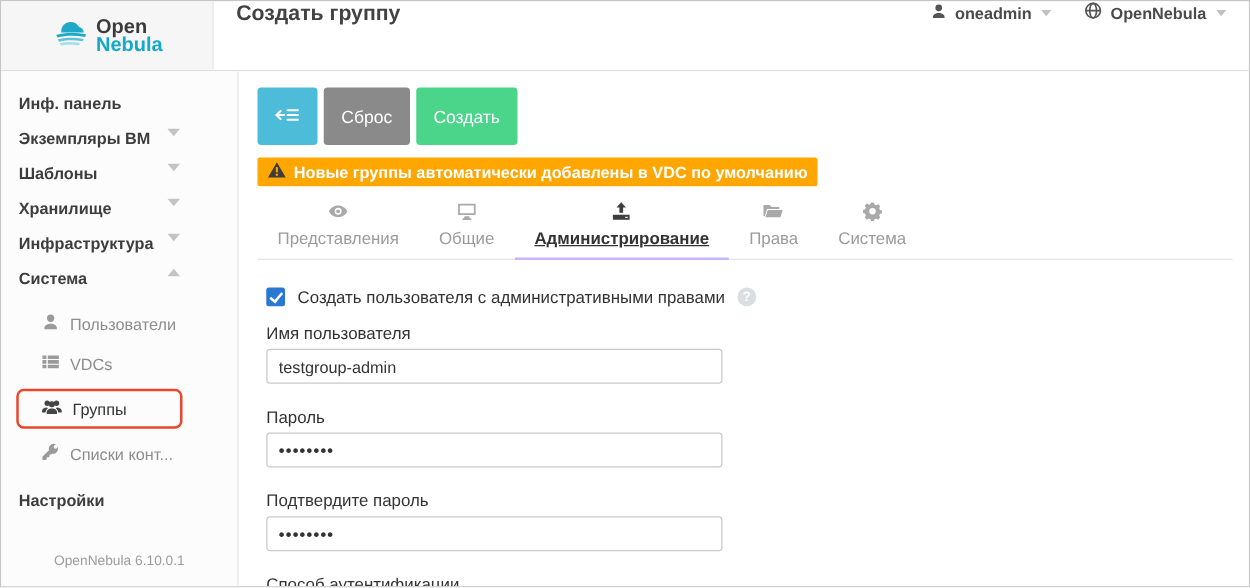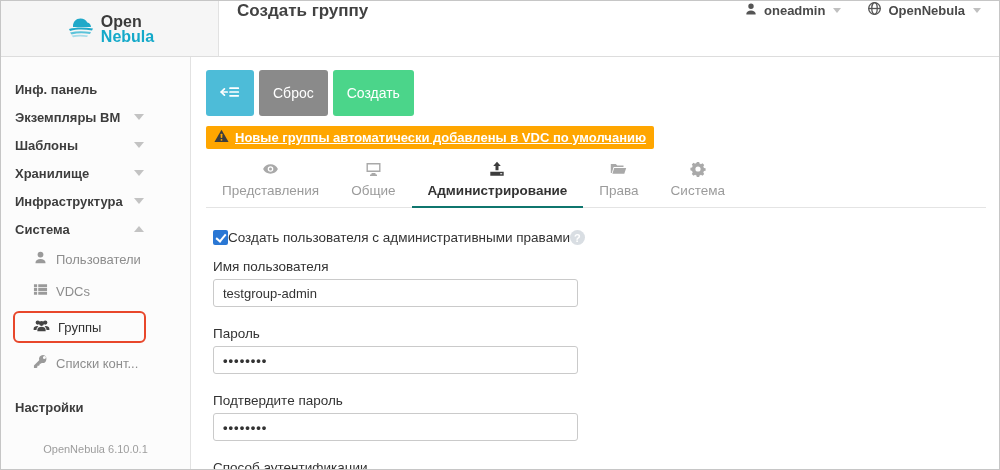--- a/index.html
+++ b/index.html
@@ -3,72 +3,72 @@
 <meta charset="utf-8">
 <style>
   * { margin:0; padding:0; box-sizing:border-box; }
   html,body { width:1000px; height:470px; }
   body { font-family:"Liberation Sans", sans-serif; background:#fff; }
 
   .app { width:1000px; height:470px; border:1px solid #c6c6c6; display:flex; flex-direction:column; overflow:hidden; background:#fff; }
 
   
   .header { height:56px; display:flex; flex:0 0 56px; }
-  .logo-area { width:218px; background:#f6f6f6; border-right:1px solid #e2e2e2; border-bottom:1px solid #ddd;
+  .logo-area { width:170px; background:#f6f6f6; border-right:1px solid #e2e2e2; border-bottom:1px solid #ddd;
                display:flex; align-items:center; justify-content:center; gap:6px; cursor:pointer; }
   .logo-text { font-size:16px; font-weight:bold; line-height:15px; }
   .logo-open { color:#3b3b3b; display:block; }
   .logo-nebula { color:#14a9c9; display:block; }
   .header-main { flex:1; background:#fff; border-bottom:1px solid #ddd; display:flex; align-items:flex-start; padding:0 18px; }
   .page-title { font-size:17px; font-weight:bold; color:#424242; }
   .header-right { margin-left:auto; display:flex; align-items:center; gap:26px; }
   .hmenu { display:flex; align-items:center; gap:6px; color:#4a4a4a; font-size:13px; font-weight:bold; cursor:pointer; }
   .hmenu svg { color:#555; }
   .caret-down { width:0; height:0; border-left:4px solid transparent; border-right:4px solid transparent; border-top:5px solid #c0c0c0; margin-left:2px; }
 
   
   .body { flex:1; display:flex; min-height:0; }
 
   
   .sidebar { width:190px; background:#fcfcfc; border-right:1px solid #e2e2e2; padding-top:18px; display:flex; flex-direction:column; }
-  .side-item { display:flex; align-items:center; height:28px; padding:0 14px; font-size:13px; font-weight:bold; color:#3d3d3d; cursor:pointer; }
+  .side-item { display:flex; height:28px; padding:0 14px; font-size:13px; font-weight:bold; color:#3d3d3d; cursor:pointer; }
   .side-item .chev { margin-left:auto; margin-right:32px; }
   .chev-down { width:0; height:0; border-left:5px solid transparent; border-right:5px solid transparent; border-top:6px solid #c3c3c3; }
   .chev-up { width:0; height:0; border-left:5px solid transparent; border-right:5px solid transparent; border-bottom:6px solid #c3c3c3; }
   .sub-item { display:flex; align-items:center; height:24px; margin:4px 0; padding:0 10px 0 32px; font-size:13px; color:#8d8d8d; cursor:pointer; gap:8px; }
   .sub-item svg { color:#9a9a9a; flex:0 0 auto; }
   .sub-item.active { color:#333; }
   .sub-item.active svg { color:#444; }
   .sub-item.highlight { border:2px solid #e8472b; border-radius:6px; margin-left:12px; margin-right:44px; padding:0 10px 0 18px; height:32px; }
   .side-section { margin-top:14px; }
   .version { margin-top:auto; padding:10px 0 14px; text-align:center; font-size:11px; color:#9d9d9d; }
 
   
   .main { flex:1; background:#fff; padding:13px 0 0 15px; overflow:hidden; }
   .toolbar { display:flex; gap:5px; }
   .btn { height:46px; border:none; border-radius:3px; font-family:inherit; font-size:14px; color:#fff; padding:0 14px; cursor:pointer; display:flex; align-items:center; justify-content:center; }
   .btn-back { background:#4dbcd8; width:48px; padding:0; }
   .btn-reset { background:#8a8a8a; }
   .btn-create { background:#4bd58a; }
 
   .warning { display:inline-flex; align-items:center; gap:6px; margin-top:10px; background:#ffa600; color:#fff;
-             font-size:13px; font-weight:bold; padding:3px 8px; border-radius:2px;text-decoration:underline; }
+             font-size:13px; font-weight:bold; padding:3px 8px; border-radius:2px; }
   .warning svg { flex:0 0 auto; }
 
   
   .tabs { display:flex; margin-top:8px; border-bottom:1px solid #e4e4e4; width:780px; }
   .tab { display:flex; flex-direction:column; align-items:center; justify-content:flex-end; gap:3px; padding:4px 16px 8px;
          font-size:13.5px; color:#9b9b9b; cursor:pointer; border-bottom:2px solid transparent; margin-bottom:-1px; }
   .tab svg { color:#a9a9a9; }
-  .tab.active { color:#333; font-weight:bold; border-bottom:2px solid #0f766e; }
+  .tab.active { color:#333; font-weight:bold; border-bottom:2px solid #c4b5fd;text-decoration:underline; }
   .tab.active svg { color:#3d3d3d; }
 
   
   .form { margin-top:22px; padding-left:7px; }
-  .check-row { display:flex; align-items:flex-start; margin-bottom:14px; }
+  .check-row { display:flex; align-items:flex-start; gap:10px; margin-bottom:14px; }
   .checkbox { width:15px; height:15px; background:#2a77d4; border-radius:2px; position:relative; cursor:pointer; flex:0 0 auto; }
   .checkbox::after { content:""; position:absolute; left:4.5px; top:1.5px; width:4px; height:8px; border:solid #fff; border-width:0 2px 2px 0; transform:rotate(40deg); }
   .check-label { font-size:13.5px; color:#333; }
   .help-icon { width:15px; height:15px; border-radius:50%; background:#d9dee3; color:#fff; font-size:11px; font-weight:bold;
                display:flex; align-items:center; justify-content:center; cursor:pointer; }
   .field { margin-bottom:19px; }
   .field-label { font-size:13.5px; color:#333; margin-bottom:5px; }
   .field input { width:365px; height:28px; border:1px solid #cacaca; border-radius:3px; padding:0 9px; font-family:inherit; font-size:13px; color:#333; outline:none; }
   .select { width:365px; height:28px; border:1px solid #cacaca; border-radius:3px; padding:0 9px; font-size:13px; color:#333;
             display:flex; align-items:center; cursor:pointer; background:#fff; position:relative; }

